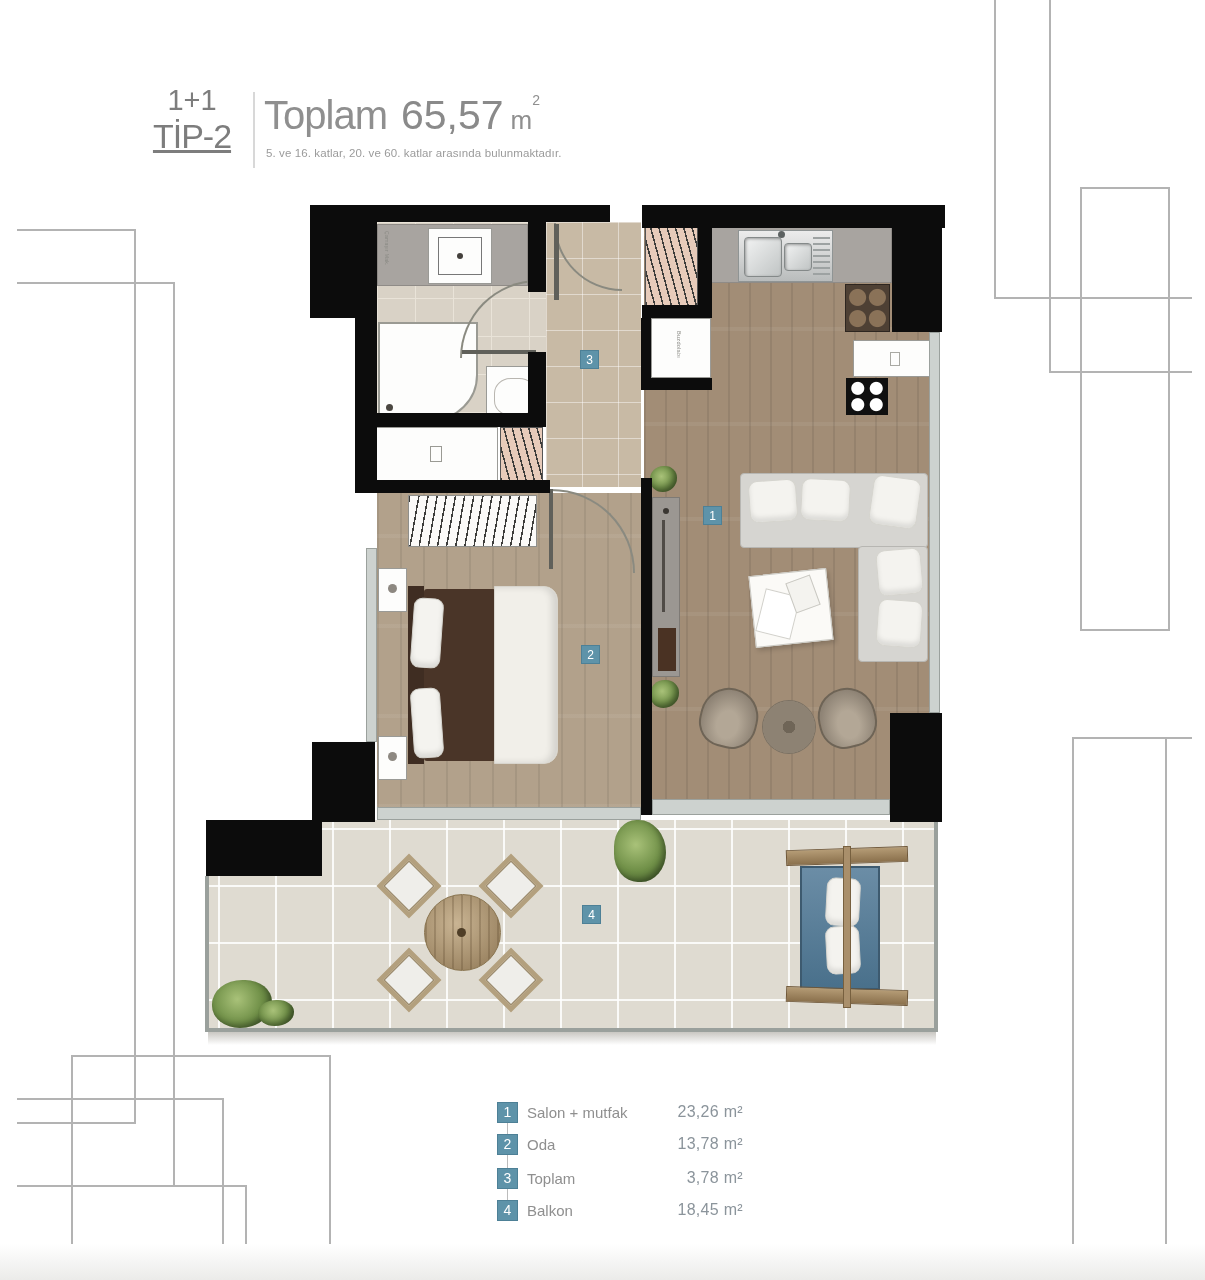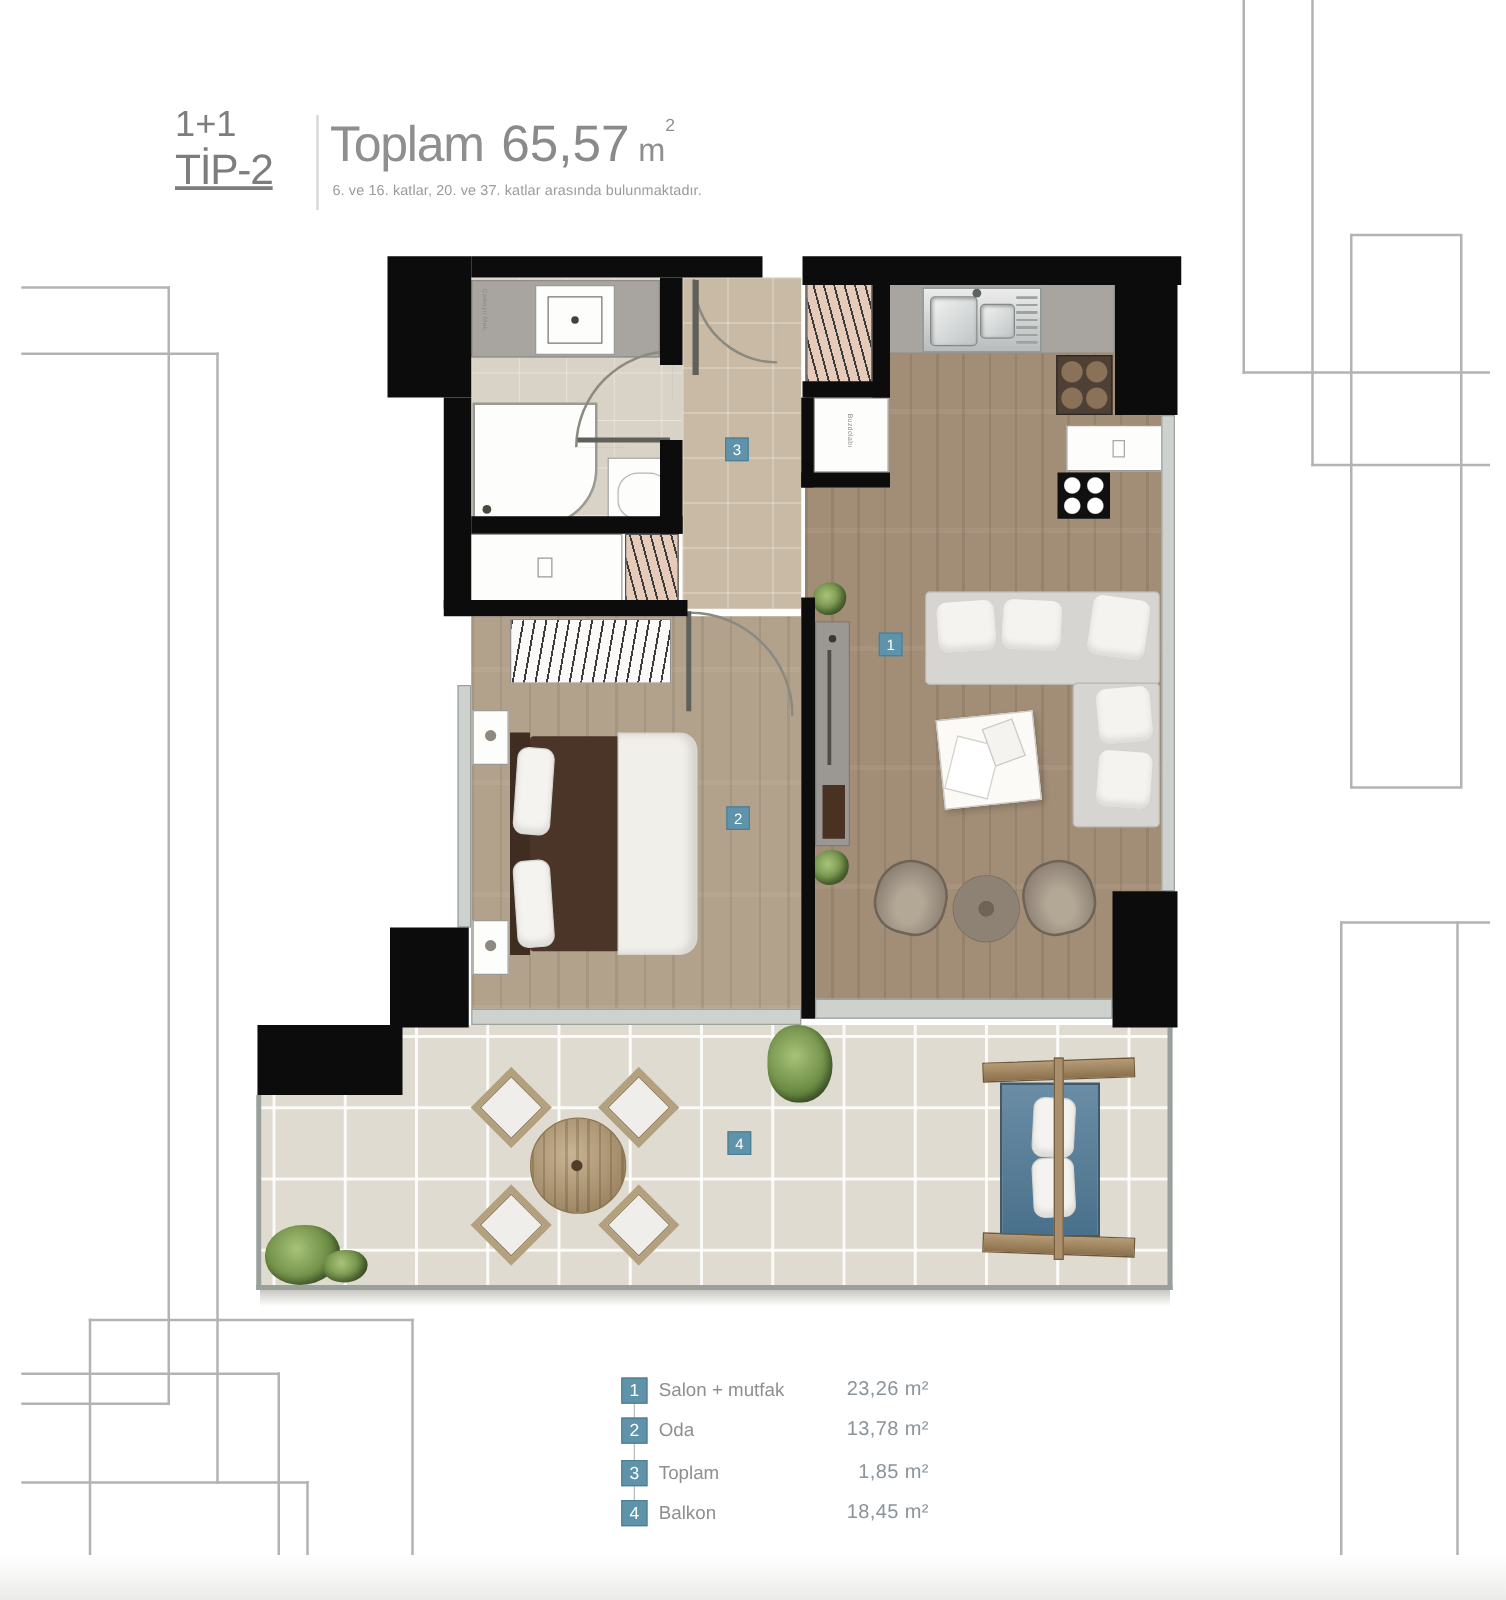--- a/index.html
+++ b/index.html
@@ -2,21 +2,21 @@
 <html><head>
 <meta charset="utf-8">
 <style>
   html,body{margin:0;padding:0;}
   body{width:1205px;height:1280px;position:relative;background:#ffffff;
        font-family:"Liberation Sans", sans-serif;overflow:hidden;}
   .abs{position:absolute;}
   
   .dline{position:absolute;border:0 solid #b3b3b3;}
   
-  .type-block{position:absolute;left:140px;top:86px;width:104px;text-align:left;color:#7d7d7d;line-height:1;}
+  .type-block{position:absolute;left:140px;top:86px;width:104px;text-align:center;color:#7d7d7d;line-height:1;}
   .type-1{font-size:29px;font-weight:500;letter-spacing:0px;}
   .type-2{font-size:34px;font-weight:500;letter-spacing:-1px;margin-top:4px;text-decoration:underline;}
   .hdr-divider{position:absolute;left:253px;top:92px;width:2px;height:76px;background:#d8d8d8;}
   .total-line{position:absolute;left:264px;top:92px;display:flex;align-items:baseline;color:#8f8f8f;}
   .total-label{font-size:40px;font-weight:400;letter-spacing:-1px;}
   .total-value{font-size:41px;font-weight:500;margin-left:14px;letter-spacing:0px;color:#8a8a8a;}
   .total-unit{font-size:26px;margin-left:7px;}
   .total-sup{font-size:14px;vertical-align:super;position:relative;top:-14px;}
   .subtitle{position:absolute;left:266px;top:147px;font-size:11.5px;color:#9b9b9b;letter-spacing:0.1px;}
   
@@ -83,21 +83,21 @@
 <div class="type-block">
   <div class="type-1">1+1</div>
   <div class="type-2">TİP-2</div>
 </div>
 <div class="hdr-divider"></div>
 <div class="total-line">
   <span class="total-label">Toplam</span>
   <span class="total-value">65,57</span>
   <span class="total-unit"><span>m</span><span class="total-sup">2</span></span>
 </div>
-<div class="subtitle">6. ve 16. katlar, 20. ve 37. katlar arasında bulunmaktadır.</div>
+<div class="subtitle">5. ve 16. katlar, 20. ve 60. katlar arasında bulunmaktadır.</div>
 
 <div class="abs" style="left:0;top:0;width:1205px;height:1280px;">
 
   <div class="tiles-bath" style="left:377px;top:222px;width:169px;height:205px;"></div>
   <div class="tiles-corr" style="left:546px;top:222px;width:95px;height:265px;"></div>
   <div class="wood-liv" style="left:644px;top:228px;width:289px;height:578px;"></div>
   <div class="wood-bed" style="left:377px;top:493px;width:264px;height:315px;"></div>
   <div class="tiles-balc" style="left:206px;top:820px;width:732px;height:212px;"></div>
   <div class="abs" style="left:208px;top:1032px;width:728px;height:13px;background:linear-gradient(180deg,#c9c7c2,rgba(255,255,255,0));z-index:2;"></div>
 
@@ -229,19 +229,19 @@
   <div class="legend-area">23,26 m²</div>
 </div>
 <div class="legend-row" style="top:1133px;">
   <div class="legend-num">2</div>
   <div class="legend-label">Oda</div>
   <div class="legend-area">13,78 m²</div>
 </div>
 <div class="legend-row" style="top:1167px;">
   <div class="legend-num">3</div>
   <div class="legend-label">Toplam</div>
-  <div class="legend-area">1,85 m²</div>
+  <div class="legend-area">3,78 m²</div>
 </div>
 <div class="legend-row" style="top:1199px;">
   <div class="legend-num">4</div>
   <div class="legend-label">Balkon</div>
   <div class="legend-area">18,45 m²</div>
 </div>
 
 </body></html>

